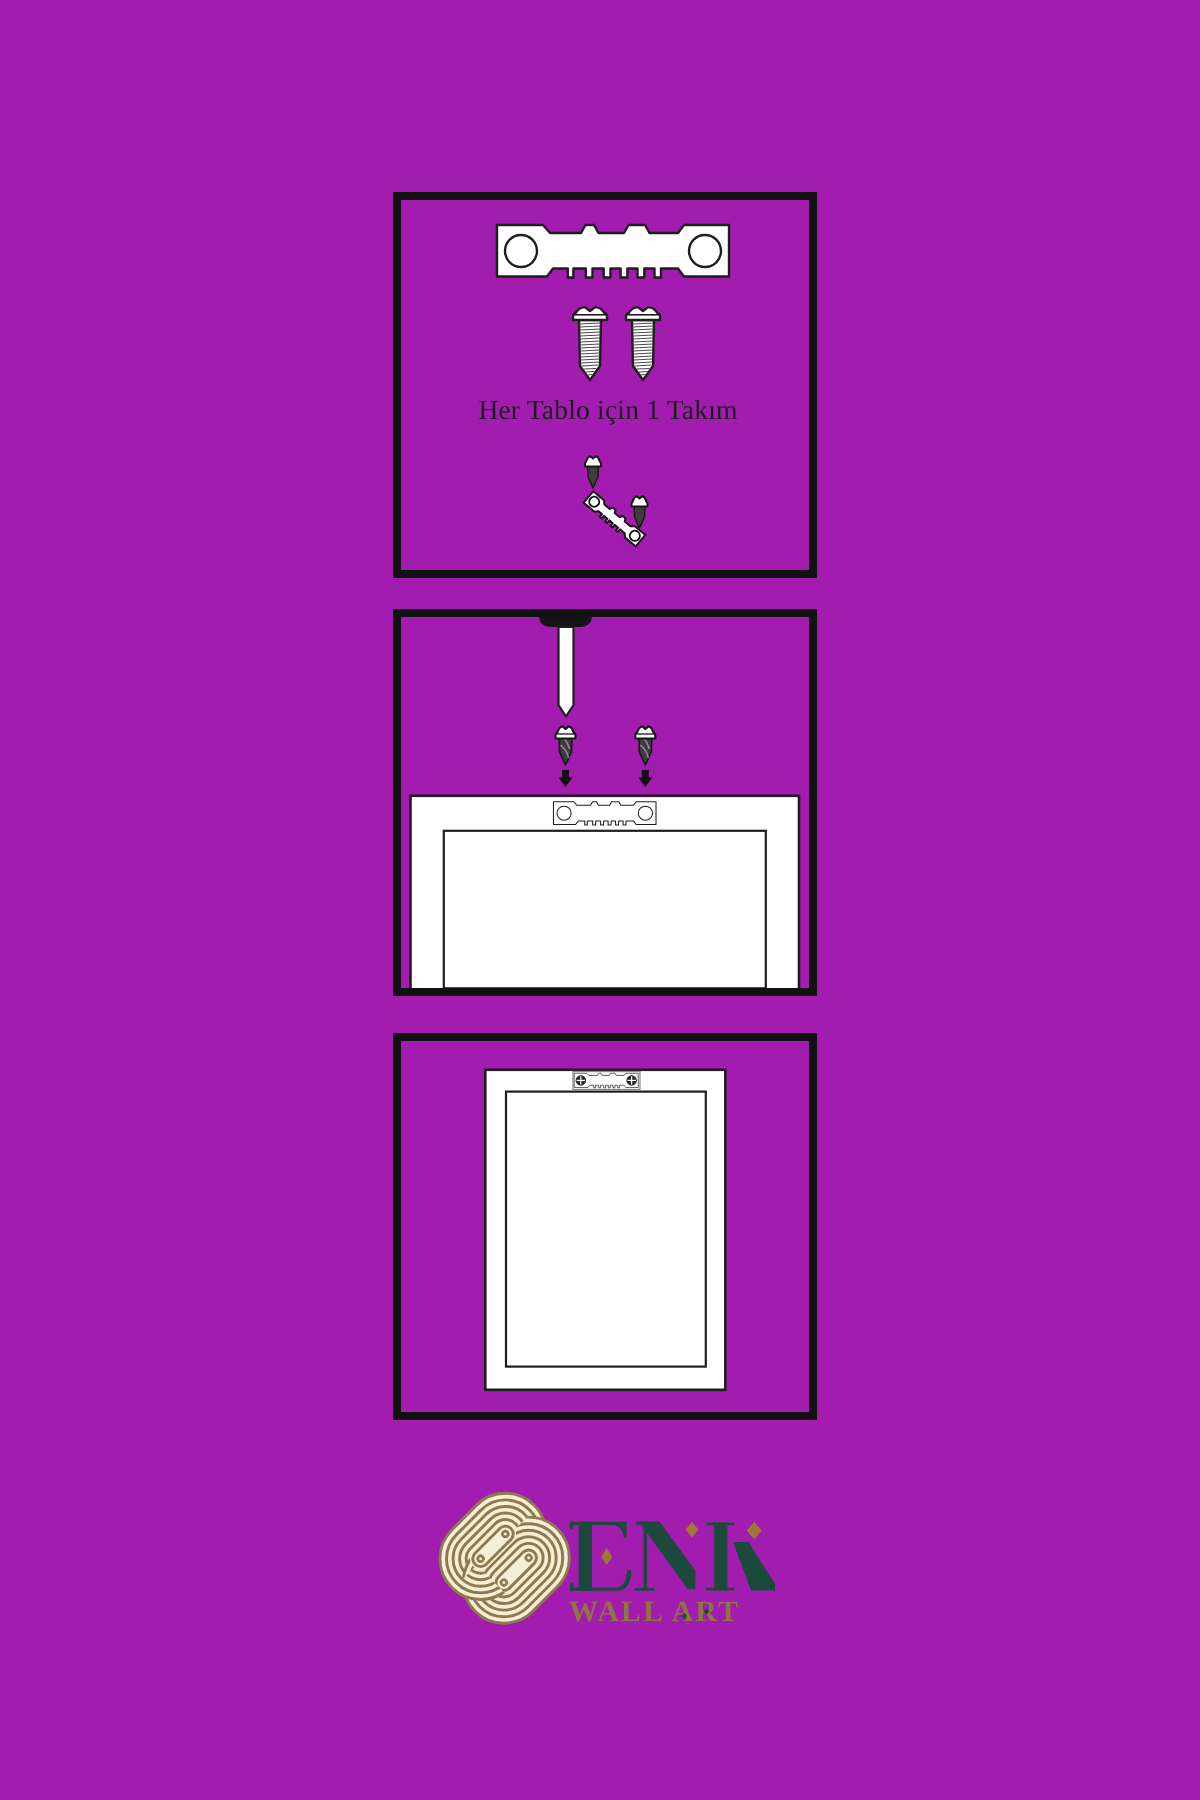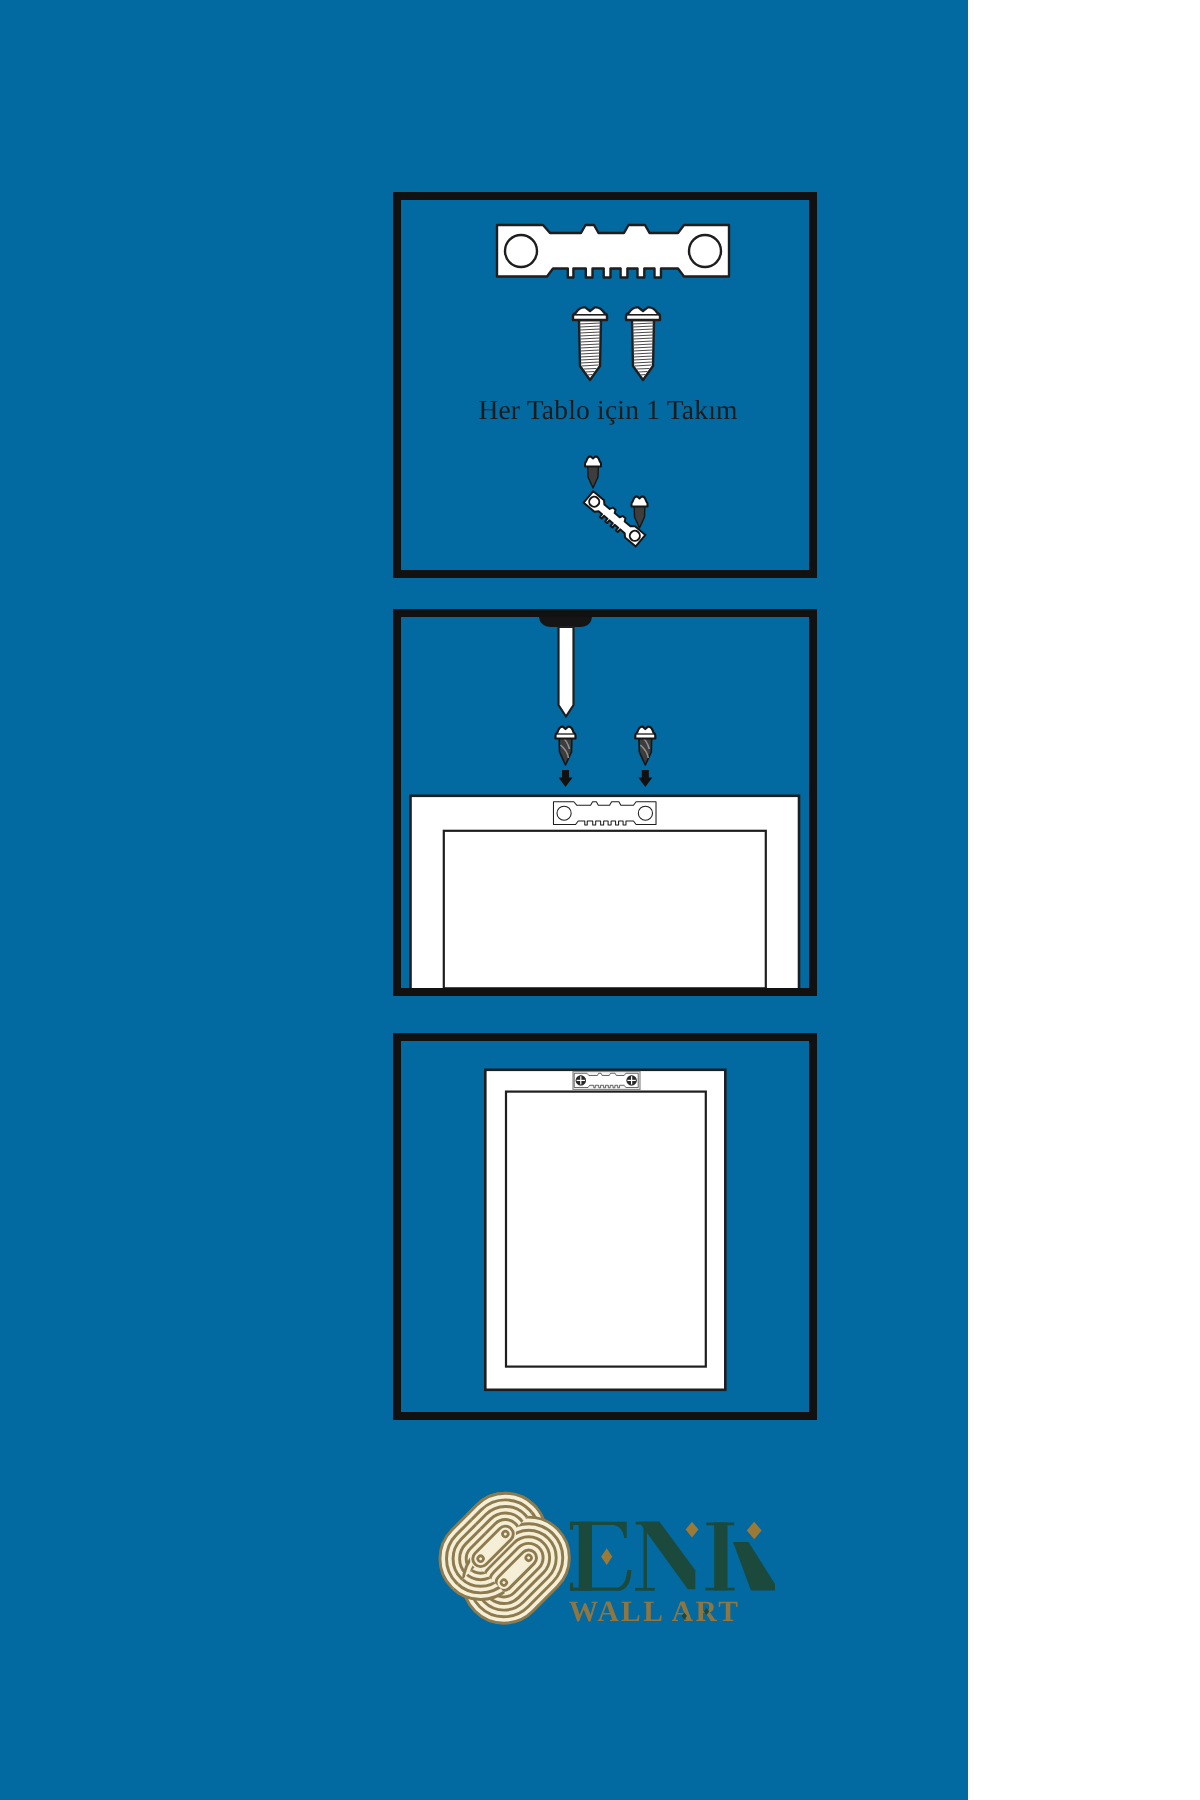--- a/index.html
+++ b/index.html
@@ -1,16 +1,16 @@
 <!DOCTYPE html>
 <html><head>
 <meta charset="utf-8">
 <style>
   html,body{margin:0;padding:0;background:#ffffff;}
-  #page{position:relative;width:968px;height:1800px;background:#0369a1;overflow:hidden;
+  #page{position:relative;width:1200px;height:1800px;background:#a21caf;overflow:hidden;
         font-family:"Liberation Sans", sans-serif;}
   svg{display:block;}
 </style>
 </head>
 <body>
 
 <div id="page">
 <svg width="1200" height="1800" viewBox="0 0 1200 1800">
 <defs>
 

